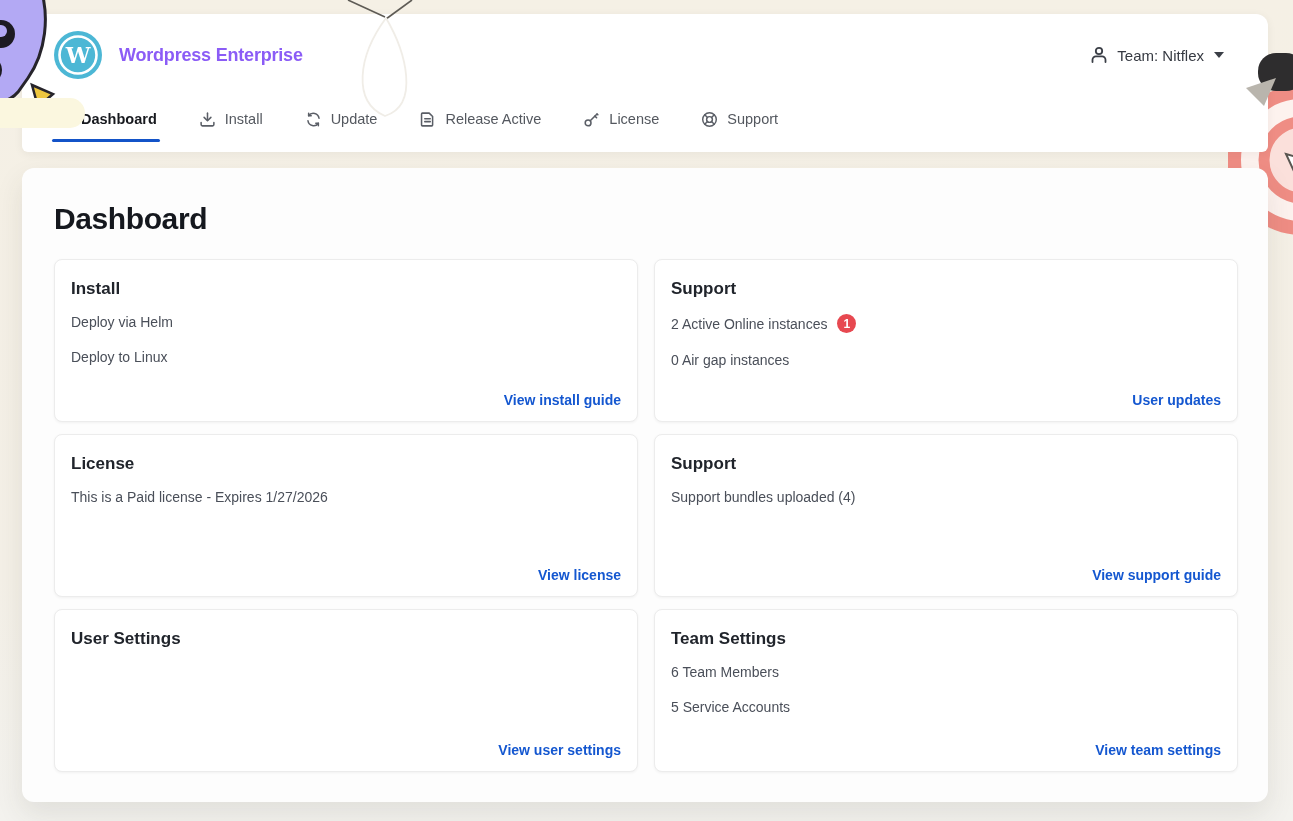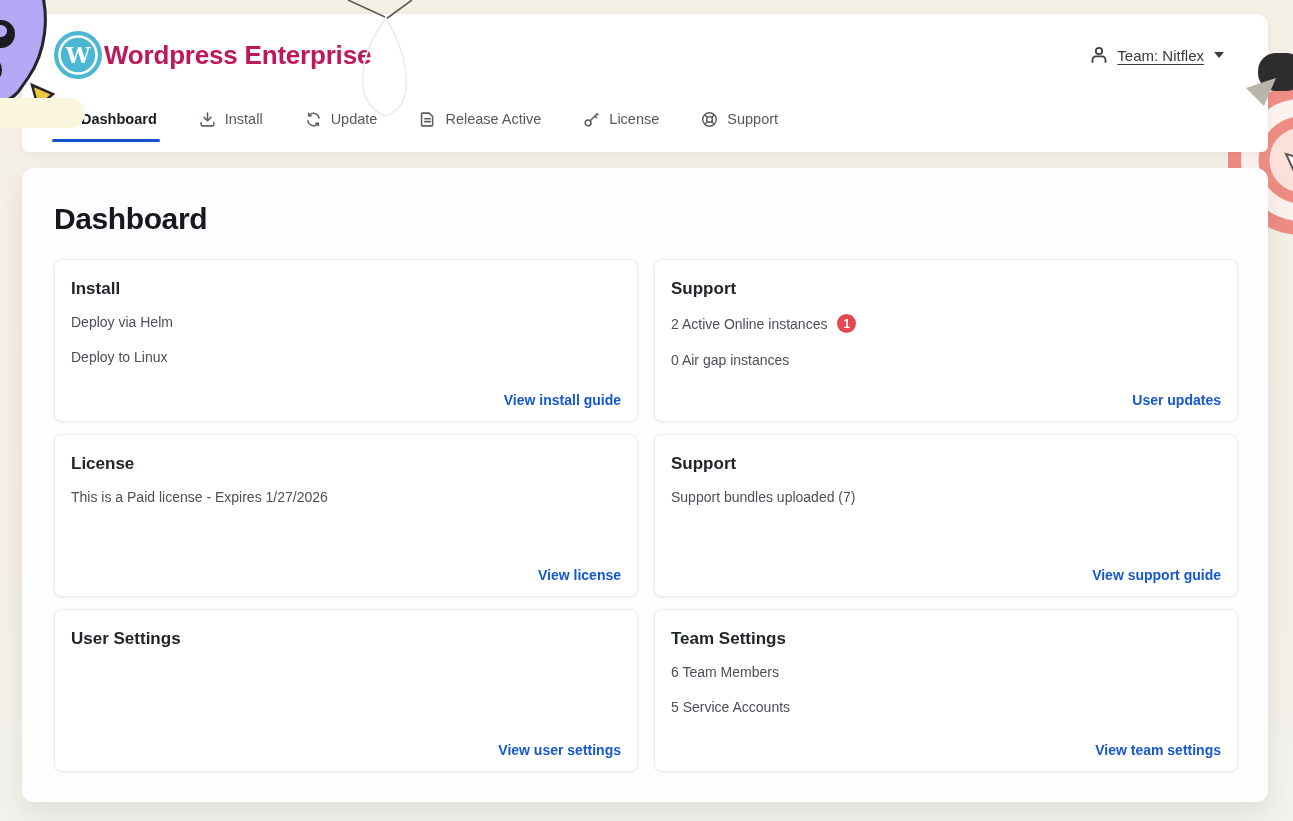--- a/index.html
+++ b/index.html
@@ -25,26 +25,26 @@
   .header-card{
     position:absolute;left:22px;top:14px;right:25px;height:138px;
     background:#fff;border-radius:12px 12px 6px 6px;
     box-shadow:0 2px 10px rgba(40,40,40,.06);
     z-index:10;
   }
   .header-top{
     display:flex;align-items:center;height:82px;padding:0 44px 0 32px;
   }
   .logo{width:48px;height:48px;flex:0 0 48px;}
-  .app-title{margin-left:2px;font-size:26px;font-weight:700;letter-spacing:-.2px;color:#be185d;}
+  .app-title{margin-left:17px;font-size:18px;font-weight:700;letter-spacing:-.2px;color:#8b5cf6;}
   .header-spacer{flex:1;}
   .team{
     display:flex;align-items:center;gap:8px;color:#363a42;font-size:15px;cursor:pointer;
   }
-  .team-label{text-decoration:underline;text-underline-offset:3px;}
+  .team-label{text-underline-offset:3px;}
   .caret{width:0;height:0;border-left:5px solid transparent;border-right:5px solid transparent;border-top:6px solid #3b3f47;margin-left:2px;}
   
   .nav{display:flex;gap:42px;padding:0 0 0 33px;height:46px;align-items:stretch;}
   .tab{
     display:flex;align-items:center;gap:9px;position:relative;
     font-size:14.5px;color:#54585f;cursor:pointer;white-space:nowrap;
   }
   .tab svg{stroke:#5a5e66;}
   .tab.active{color:#17191e;font-weight:700;}
   .tab.active svg{stroke:#26292f;}
@@ -188,21 +188,21 @@
     </section>
 
     <section class="card">
       <div class="card-title">License</div>
       <div class="card-line">This is a Paid license - Expires 1/27/2026</div>
       <a class="card-link">View license</a>
     </section>
 
     <section class="card">
       <div class="card-title">Support</div>
-      <div class="card-line">Support bundles uploaded (7)</div>
+      <div class="card-line">Support bundles uploaded (4)</div>
       <a class="card-link">View support guide</a>
     </section>
 
     <section class="card">
       <div class="card-title">User Settings</div>
       <a class="card-link">View user settings</a>
     </section>
 
     <section class="card">
       <div class="card-title">Team Settings</div>

